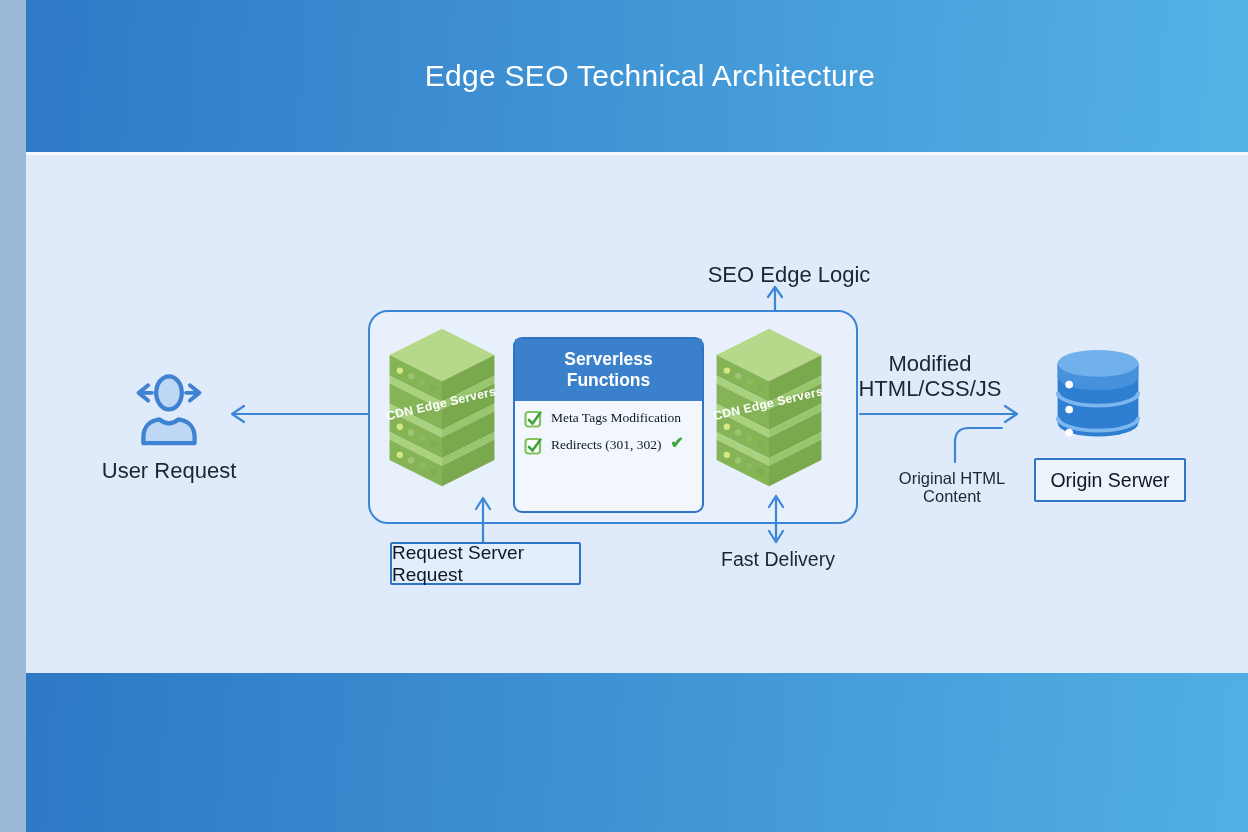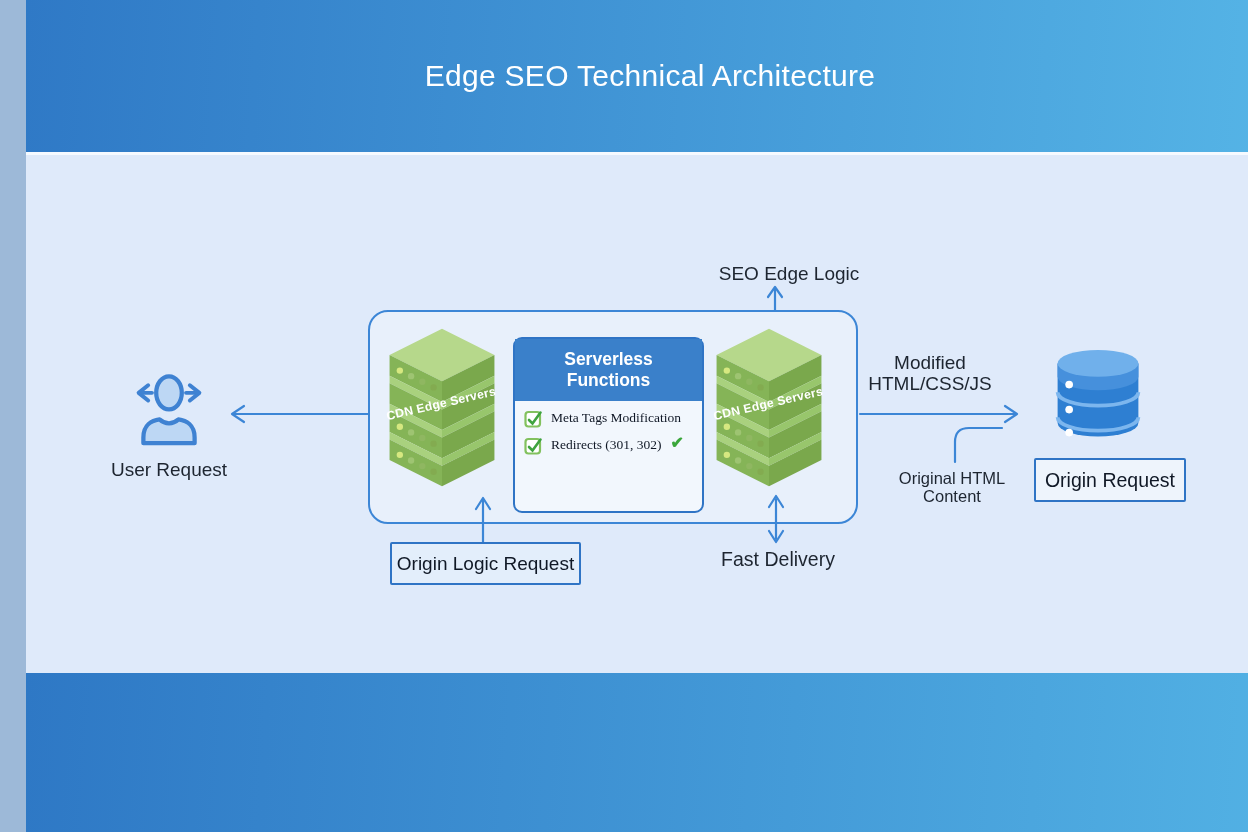--- a/index.html
+++ b/index.html
@@ -17,21 +17,21 @@
   .panel{position:absolute;top:152px;left:0;width:1248px;height:521px;background:#dfeafa;
     border-top:3px solid #f6faff;box-sizing:border-box;}
 
   .edge-box{position:absolute;left:342px;top:310px;width:490px;height:214px;box-sizing:border-box;
     border:2px solid #3c86d6;border-radius:20px;background:rgba(255,255,255,0.30);z-index:1;}
   .connectors{position:absolute;left:0;top:0;width:1248px;height:832px;z-index:2;pointer-events:none;}
 
   .abs{position:absolute;z-index:3;}
   .ctr{transform:translateX(-50%);text-align:center;}
   .edge-title{left:587px;top:260px;font-size:30px;font-weight:bold;color:#101826;}
-  .lbl{font-size:19px;line-height:1.12;color:#1d2530;}
+  .lbl{font-size:22px;line-height:1.12;color:#1d2530;}
   .lbl-seo{left:763px;top:263px;}
   .lbl-user{left:143px;top:459px;}
   .lbl-modified{left:904px;top:352px;}
   .lbl-original{left:926px;top:469px;font-size:16.5px;}
   .lbl-fast{left:752px;top:549px;font-size:19.5px;}
 
   .blue-outline-box{box-sizing:border-box;border:2px solid #2f74c5;background:#e9f1fc;
     display:flex;align-items:center;justify-content:center;font-size:19.5px;color:#101826;
     border-radius:2px;}
   .origin-serwer{left:1008px;top:458px;width:152px;height:44px;background:#eef4fc;}
@@ -212,22 +212,22 @@
     <path d="M8,16 L8,30 A42 14 0 0 0 92,30 L92,16 Z" fill="#4690dc"></path>
     <path d="M8,46 A42 14 0 0 0 92,46" stroke="#7cb6ee" stroke-width="4" fill="none"></path>
     <path d="M8,72 A42 14 0 0 0 92,72" stroke="#7cb6ee" stroke-width="4" fill="none"></path>
     <ellipse cx="50" cy="16" rx="42" ry="14" fill="#70b0eb"></ellipse>
     <circle cx="20" cy="38" r="4" fill="#ffffff"></circle>
       <circle cx="20" cy="64" r="4" fill="#ffffff"></circle>
       <circle cx="20" cy="88" r="4" fill="#ffffff"></circle>
   </svg>
 
   <div class="abs blue-outline-box origin-serwer">
-    <span>Origin Request</span>
+    <span>Origin Serwer</span>
   </div>
 
   <div class="abs blue-outline-box origin-request">
-    <span>Origin Logic Request</span>
+    <span>Request Server Request</span>
   </div>
 
   <div class="abs ctr lbl lbl-fast">Fast Delivery</div>
 
 </div>
 
 </body></html>

